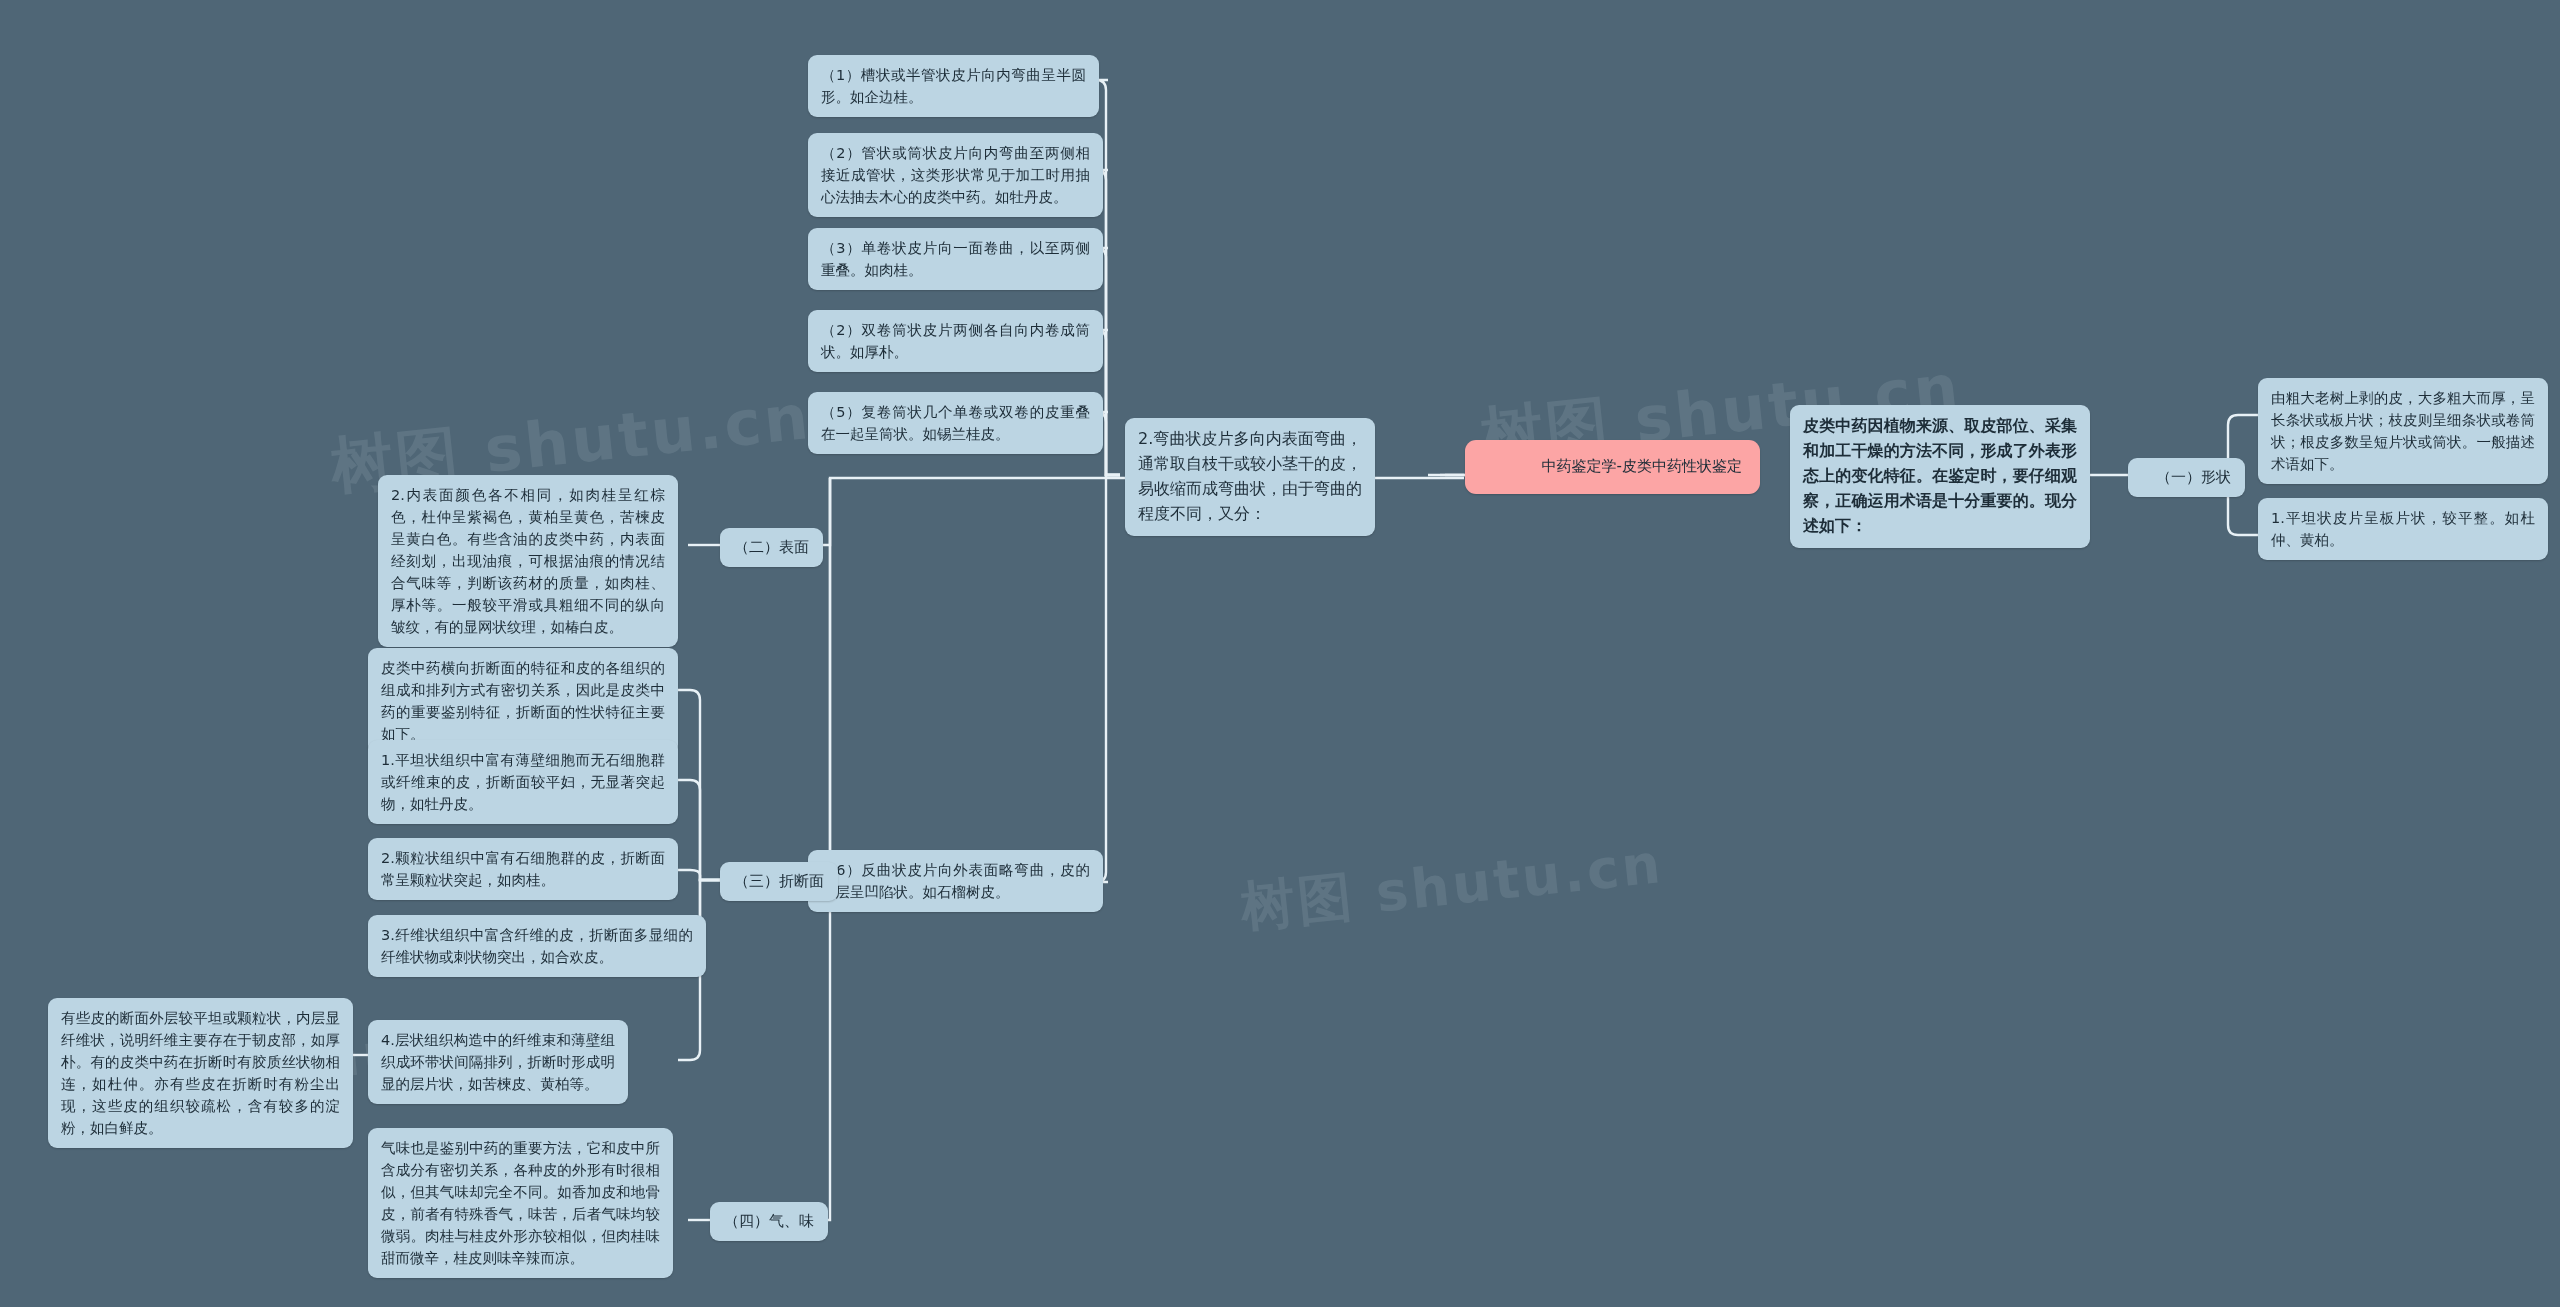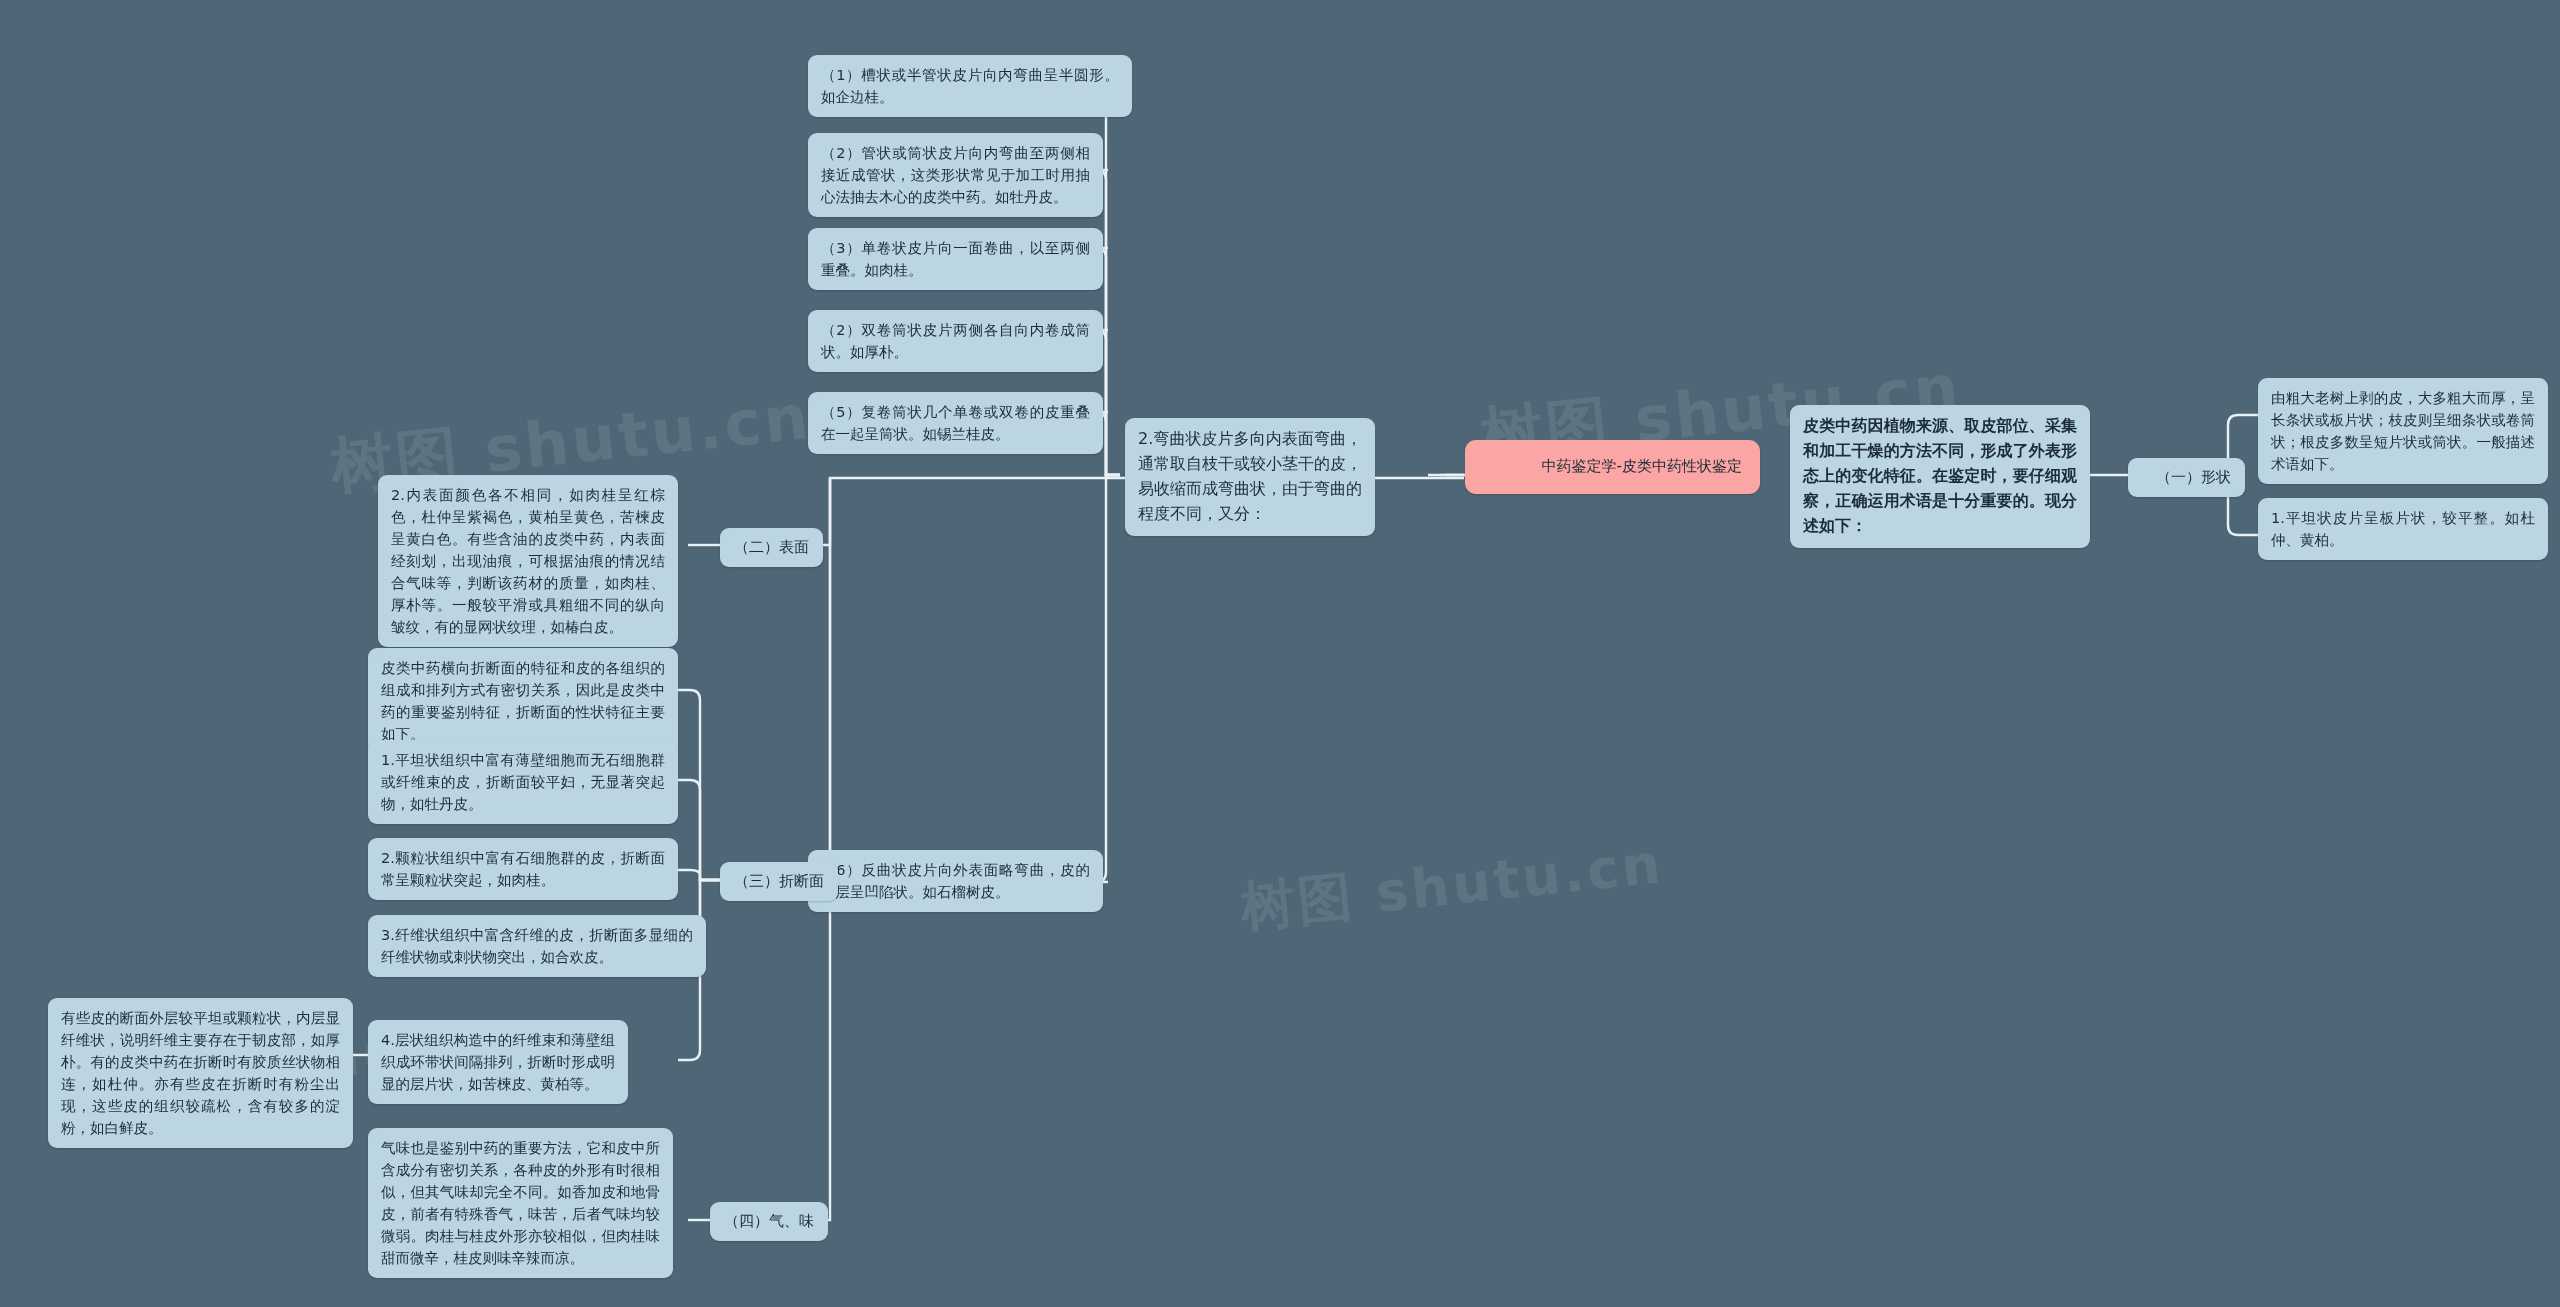--- a/index.html
+++ b/index.html
@@ -128,21 +128,21 @@
   </div>
 
   <div class="node" style="left:2258px; top:498px; width:290px;">
     <span>1.平坦状皮片呈板片状，较平整。如杜仲、黄柏。</span>
   </div>
 
   <div class="node big" style="left:1125px; top:418px; width:250px;">
     <span>2.弯曲状皮片多向内表面弯曲，通常取自枝干或较小茎干的皮，易收缩而成弯曲状，由于弯曲的程度不同，又分：</span>
   </div>
 
-  <div class="node" style="left:808px; top:55px; width:324px;">
+  <div class="node" style="left:808px; top:55px; width:291px;">
     <span>（1）槽状或半管状皮片向内弯曲呈半圆形。如企边桂。</span>
   </div>
   <div class="node" style="left:808px; top:133px; width:295px;">
     <span>（2）管状或筒状皮片向内弯曲至两侧相接近成管状，这类形状常见于加工时用抽心法抽去木心的皮类中药。如牡丹皮。</span>
   </div>
   <div class="node" style="left:808px; top:228px; width:295px;">
     <span>（3）单卷状皮片向一面卷曲，以至两侧重叠。如肉桂。</span>
   </div>
   <div class="node" style="left:808px; top:310px; width:295px;">
     <span>（2）双卷筒状皮片两侧各自向内卷成筒状。如厚朴。</span>

